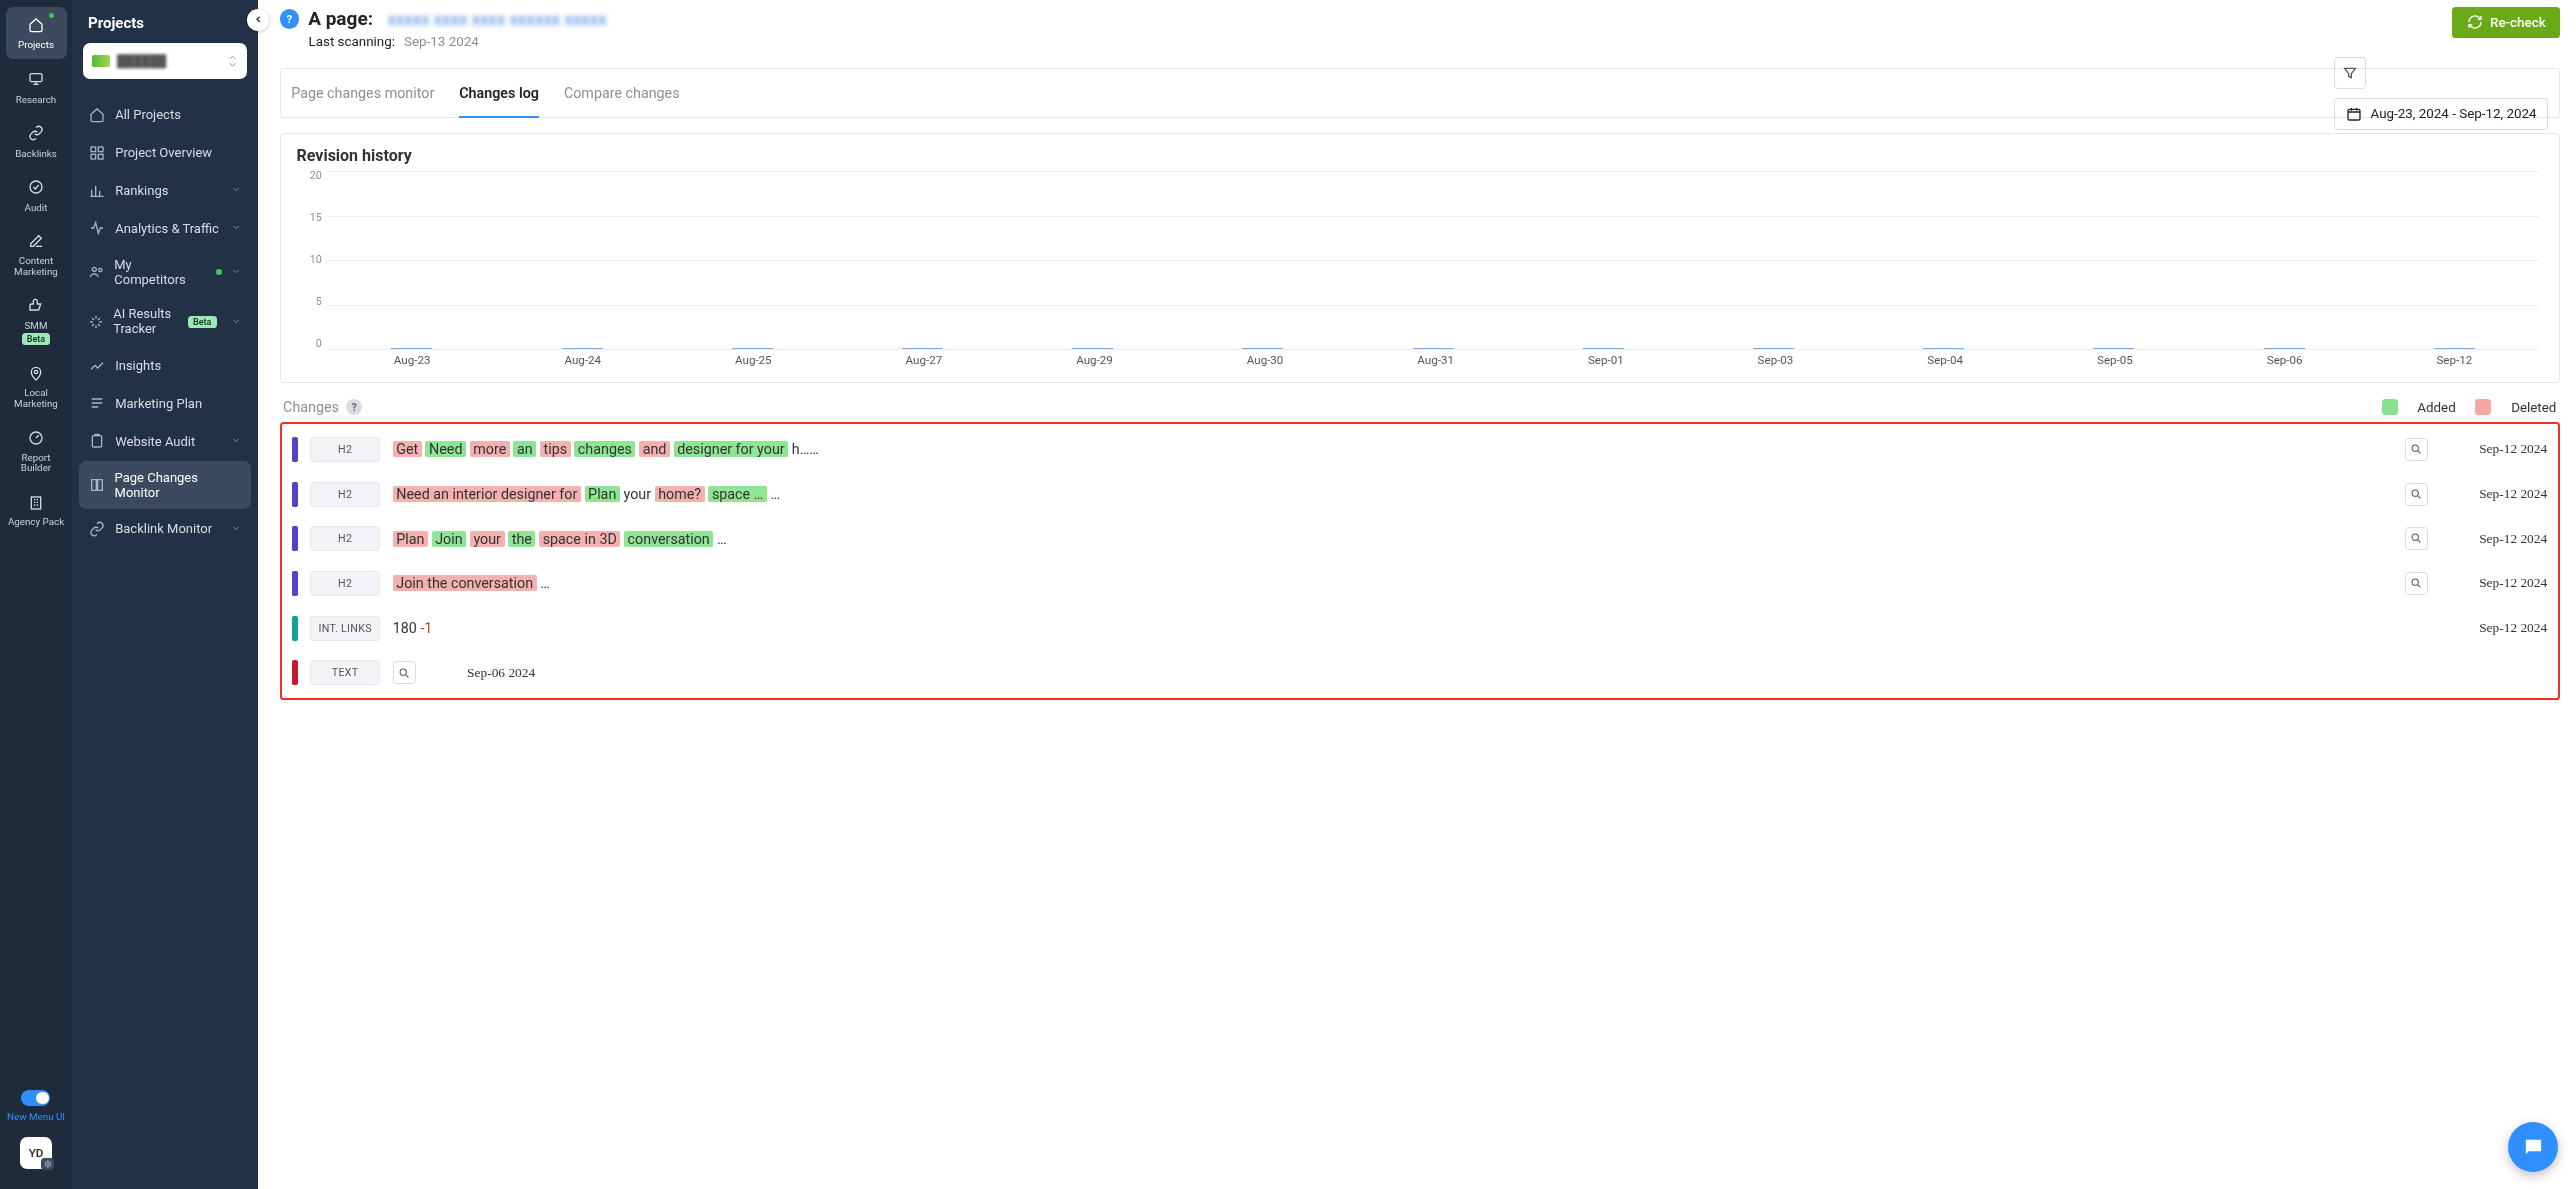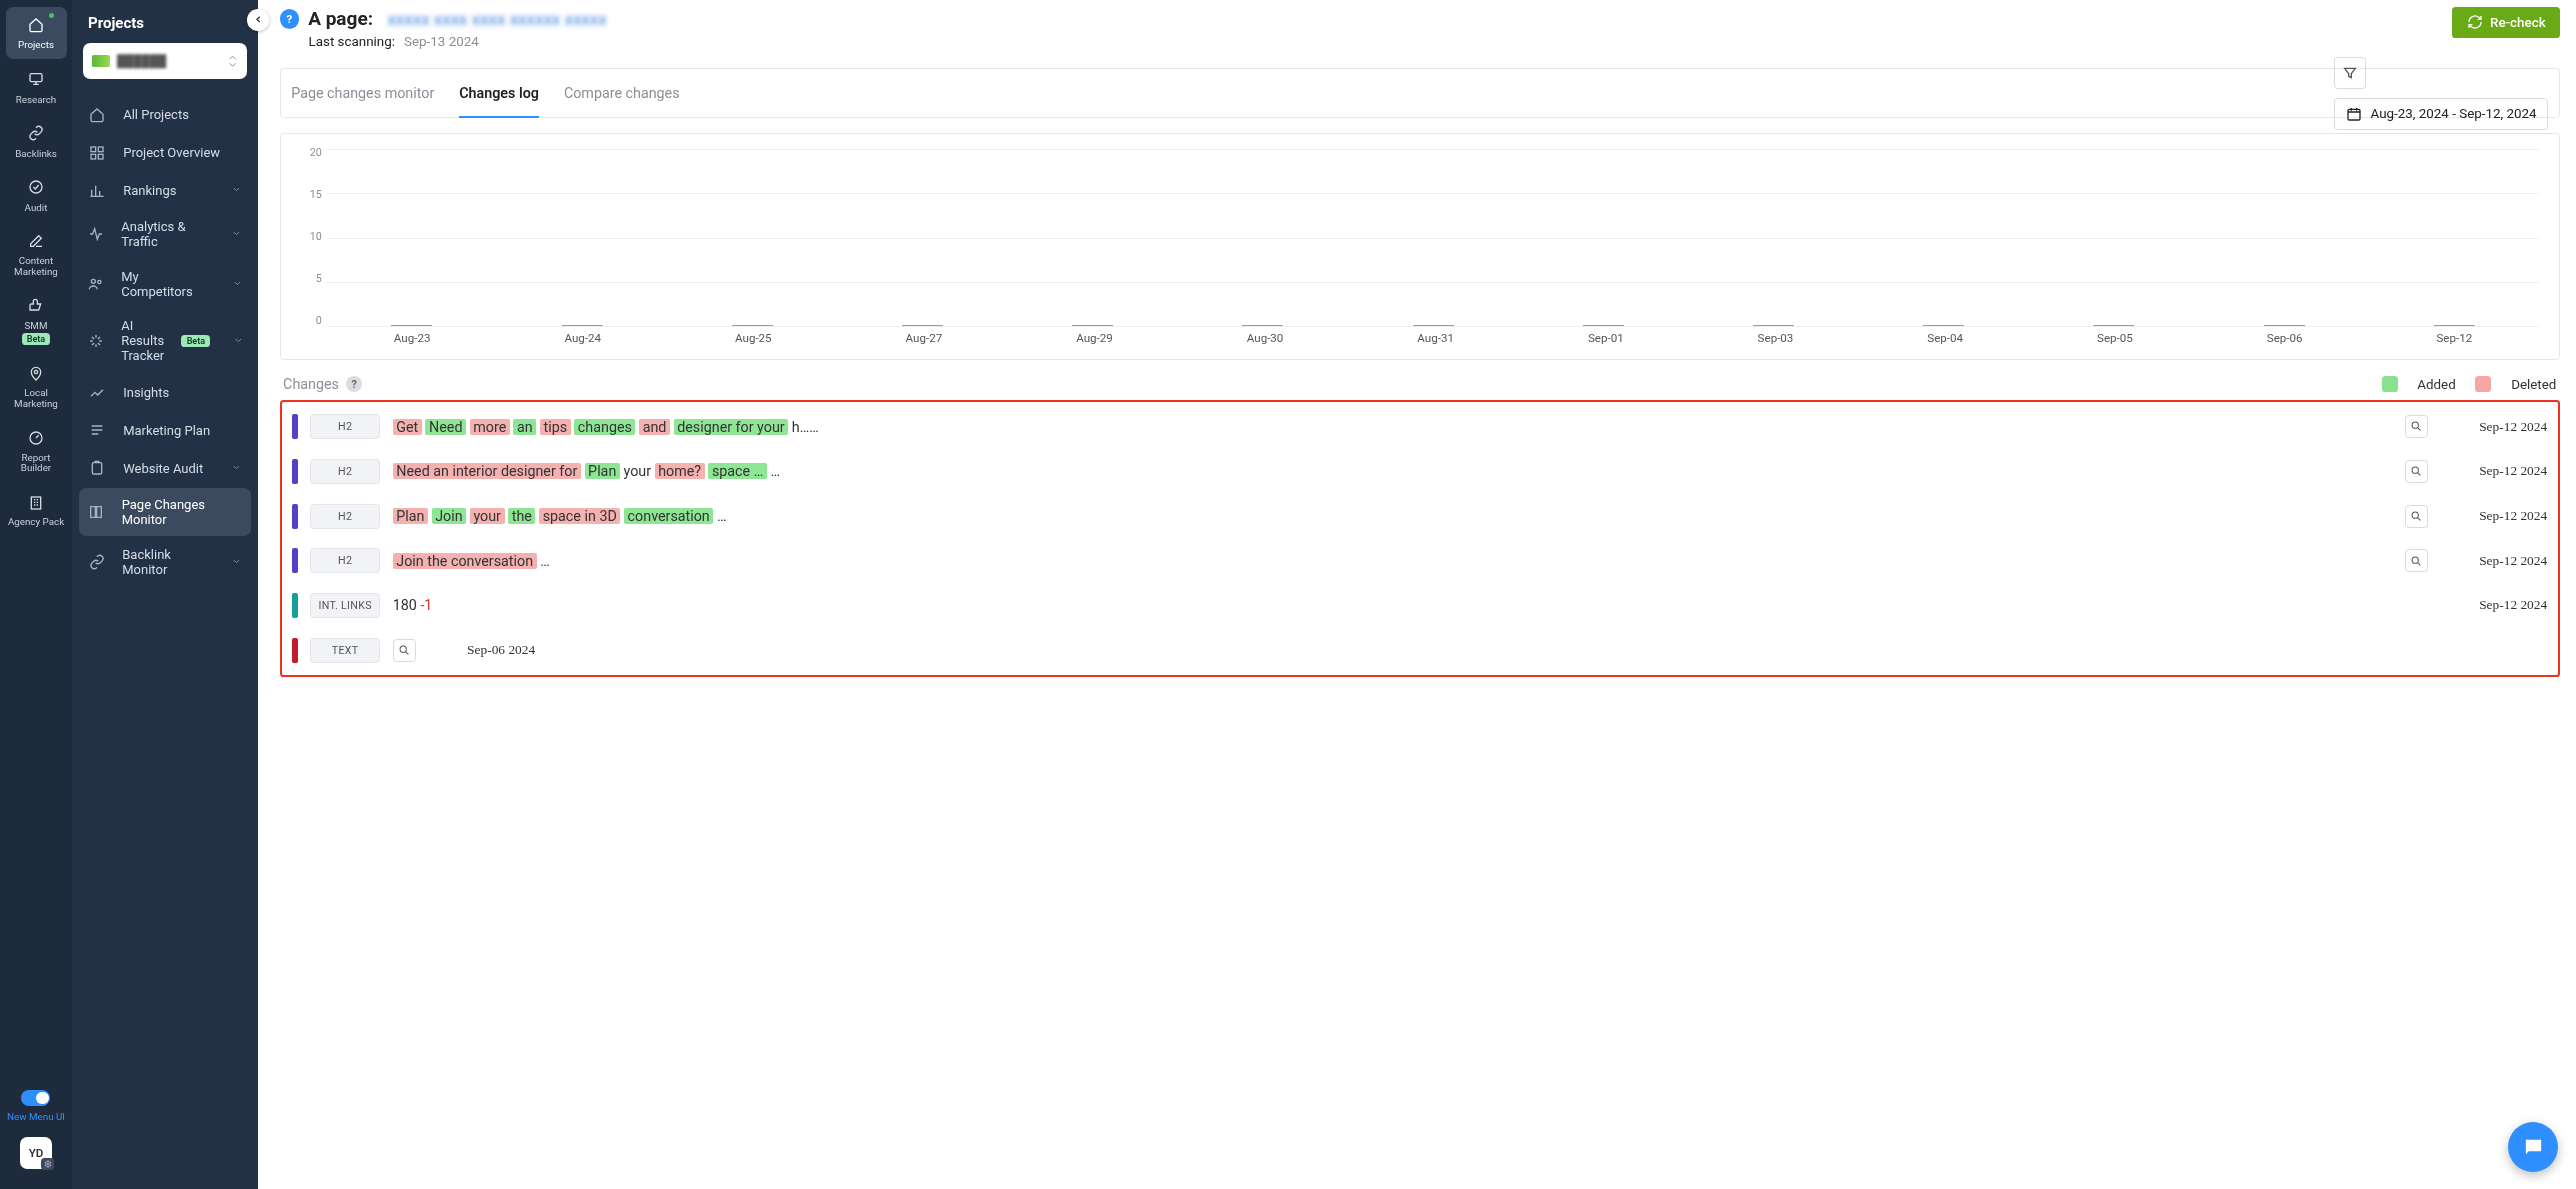--- a/index.html
+++ b/index.html
@@ -102,21 +102,21 @@
     border-radius:1.8px;
   }
   .pname .ptext { filter: blur(1.8px); color:#555; font-size:11.6px; }
   .project-switch .updown {
     width:10.7px; display:flex; flex-direction:column; align-items:center; gap:1.8px;
   }
   .updown svg { width:7.2px; height:5.4px; color:#666; }
 
   .side-list { padding: 3.6px 7.2px; display:flex; flex-direction:column; gap:1.8px; }
   .side-item {
-    display:flex; align-items:center; gap:17px;
+    display:flex; align-items:center; gap:9px;
     padding:9px 9px; border-radius:7.2px;
     font-size:13px; color:#d7dde6;
     position:relative;
   }
   .side-item .sicon { width:18px; height:18px; display:flex; align-items:center; justify-content:center; color:#a9b4c4;}
   .side-item.active { background:#3b4a5f; color:#fff; }
   .side-item .chev { margin-left:auto; color:#8a95a6; }
   .side-item .gdot { width:6.3px; height:6.3px; border-radius:50%; background:#3ec85f; margin-left:5.4px;}
   .side-item .beta-pill {
     background:#9de7b8; color:#0a3b1c; font-size:9px; border-radius:3.6px;
@@ -541,20 +541,21 @@
         <svg class="ic" viewBox="0 0 24 24" stroke="currentColor" fill="none" stroke-width="2">
             <rect x="3" y="5" width="18" height="16" rx="2"></rect>
             <path d="M3 9h18M8 3v4M16 3v4"></path>
           </svg>
         <span>Aug-23, 2024 - Sep-12, 2024</span>
       </div>
     </div>
   </div>
 
   <div class="card">
+    <div class="card-title">Revision history</div>
     <div class="chart-wrap">
       <div class="ylabels" id="ylabels">
           <span>20</span>
           <span>15</span>
           <span>10</span>
           <span>5</span>
           <span>0</span>
         </div>
       <div class="plot" id="plot">
         <div class="bars" id="bars" style="height: 100%;">

